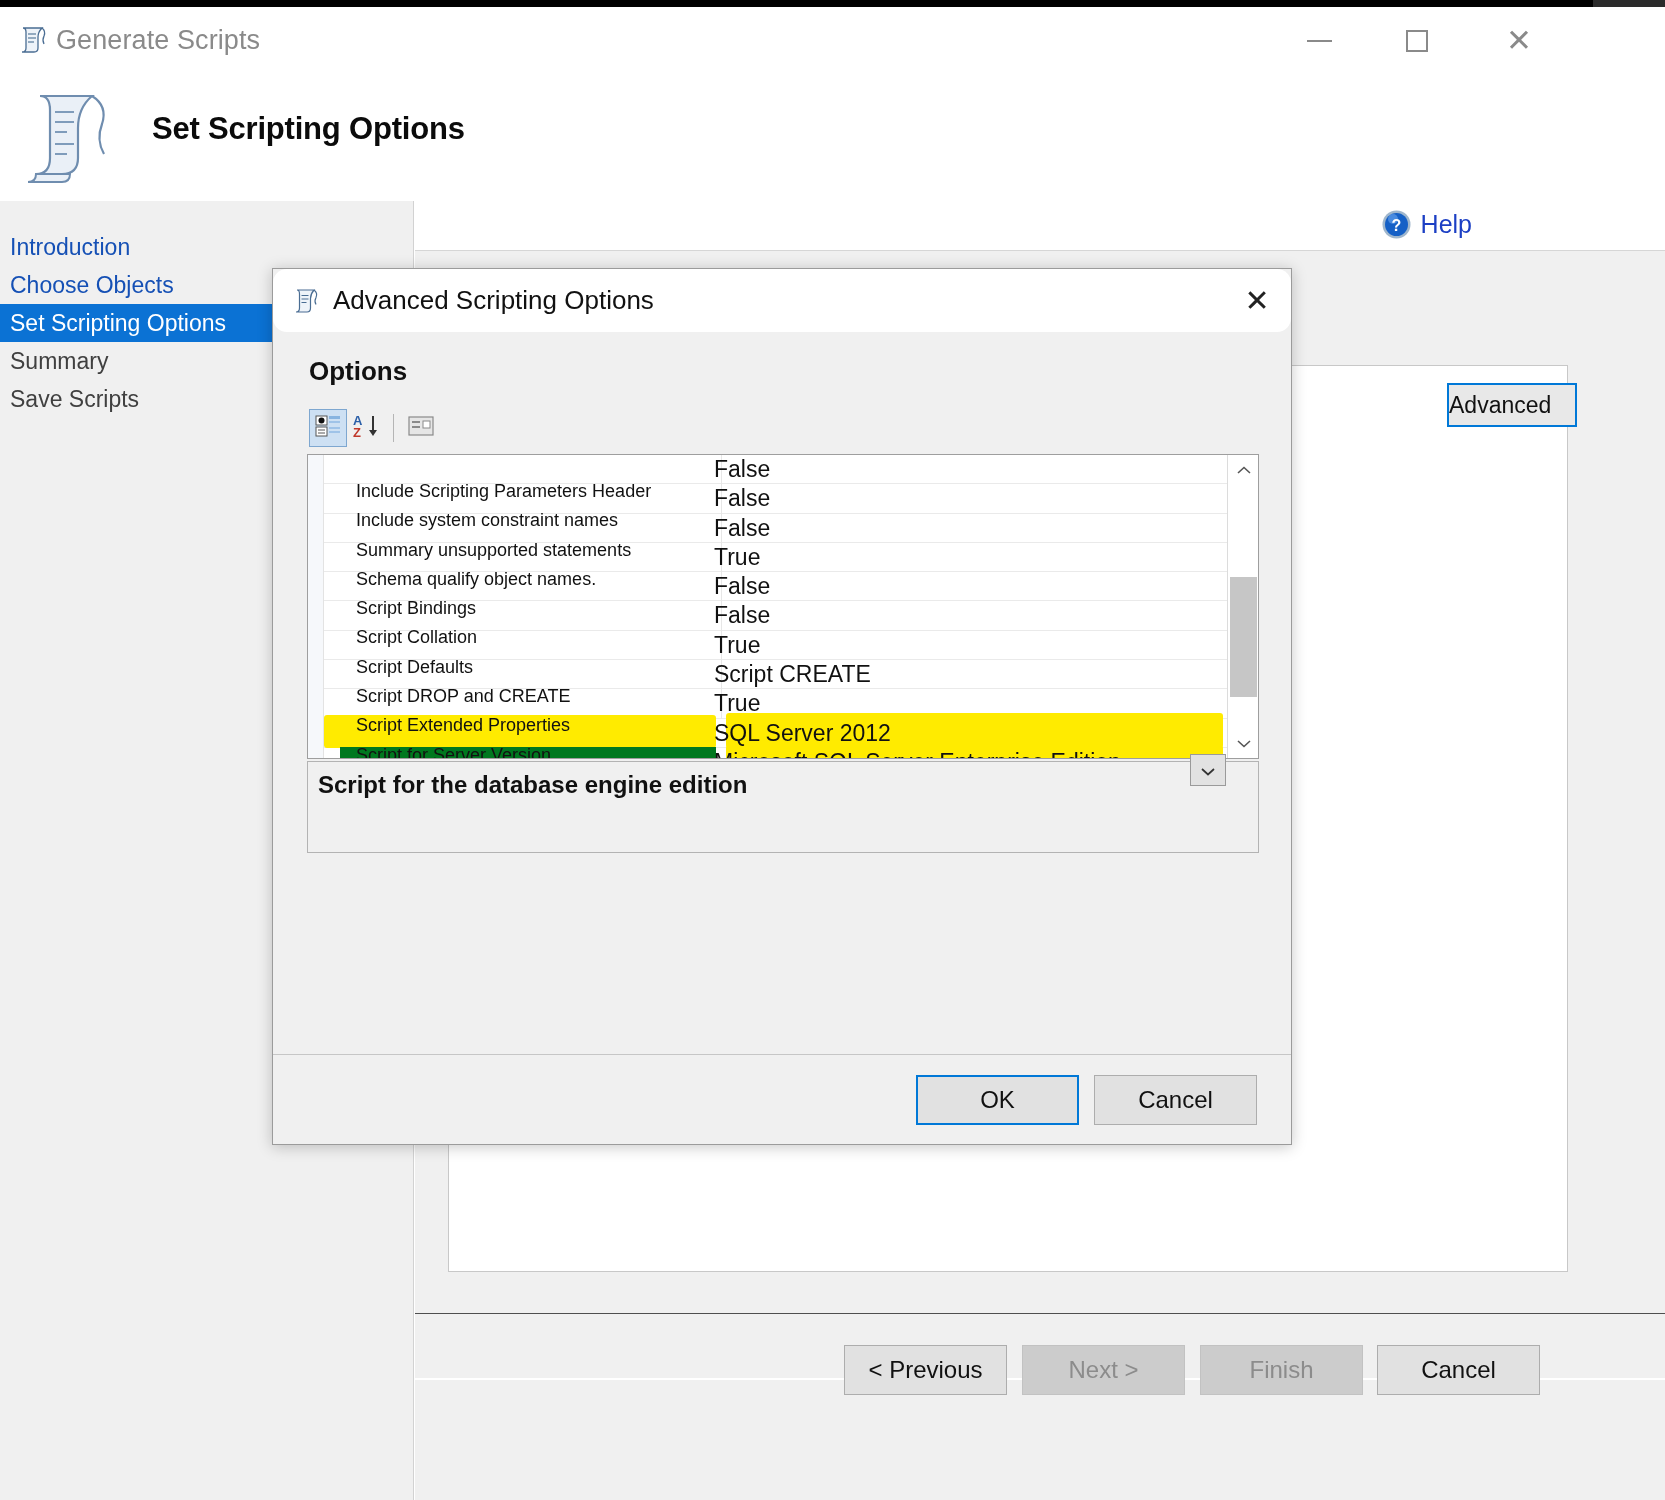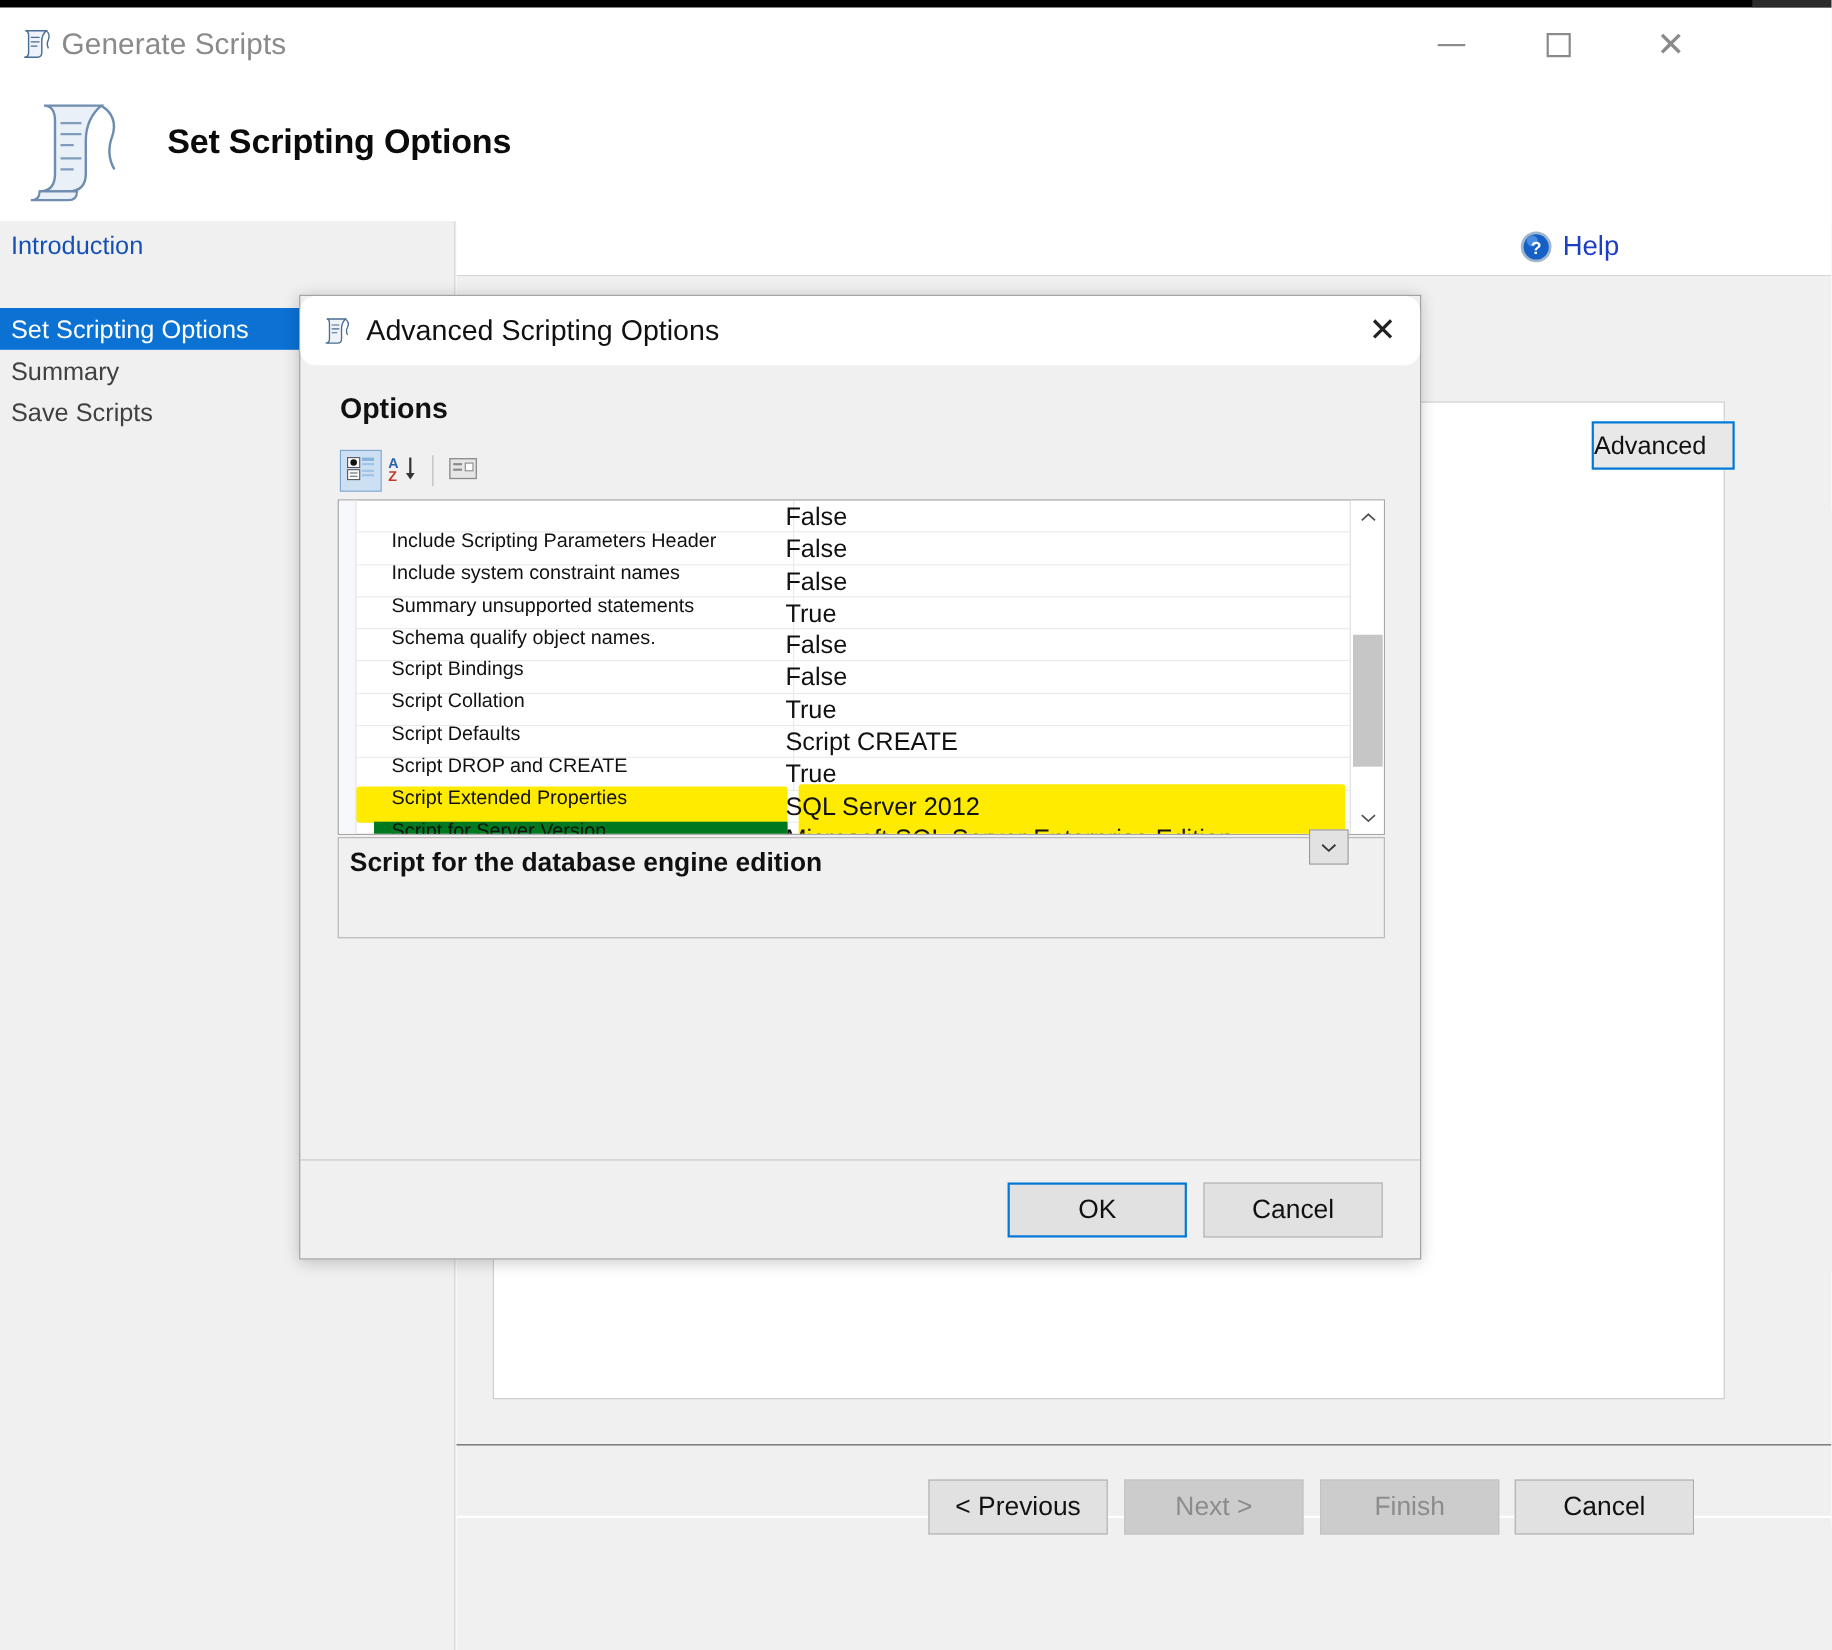--- a/index.html
+++ b/index.html
@@ -48,21 +48,21 @@
   }
 
   
   .sidebar {
     position:absolute; left:0; top:201px; width:414px; height:1299px;
     background:#f0f0f0; border-right:1px solid #d2d2d2;
   }
   .nav-item {
     position:absolute; left:0; width:414px; height:38px;
     display:flex; align-items:center; padding-left:10px;
-    font-size:23px; color:#1550b5;
+    font-size:23px; color:#1550b5;margin-top:24px;
   }
   .nav-item.inactive-gray { color:#404040; }
   .nav-item.active { background:#0b72d4; color:#ffffff; }
 
   
   .main {
     position:absolute; left:415px; top:201px; width:1250px; height:1299px;
     background:#f0f0f0;
   }
   .main-topbar {
@@ -230,20 +230,23 @@
       <line x1="33" y1="72" x2="45" y2="72" stroke="#7f9cbb" stroke-width="2"></line>
     </svg>
   </span>
   <div class="page-title">Set Scripting Options</div>
 </div>
 
 <div class="sidebar">
   <div class="nav-item" style="top:3px;">
     <span>Introduction</span>
   </div>
+  <div class="nav-item" style="top:41px;">
+    <span>Choose Objects</span>
+  </div>
   <div class="nav-item active" style="top:79px;">
     <span>Set Scripting Options</span>
   </div>
   <div class="nav-item inactive-gray" style="top:117px;">
     <span>Summary</span>
   </div>
   <div class="nav-item inactive-gray" style="top:155px;">
     <span>Save Scripts</span>
   </div>
 </div>

